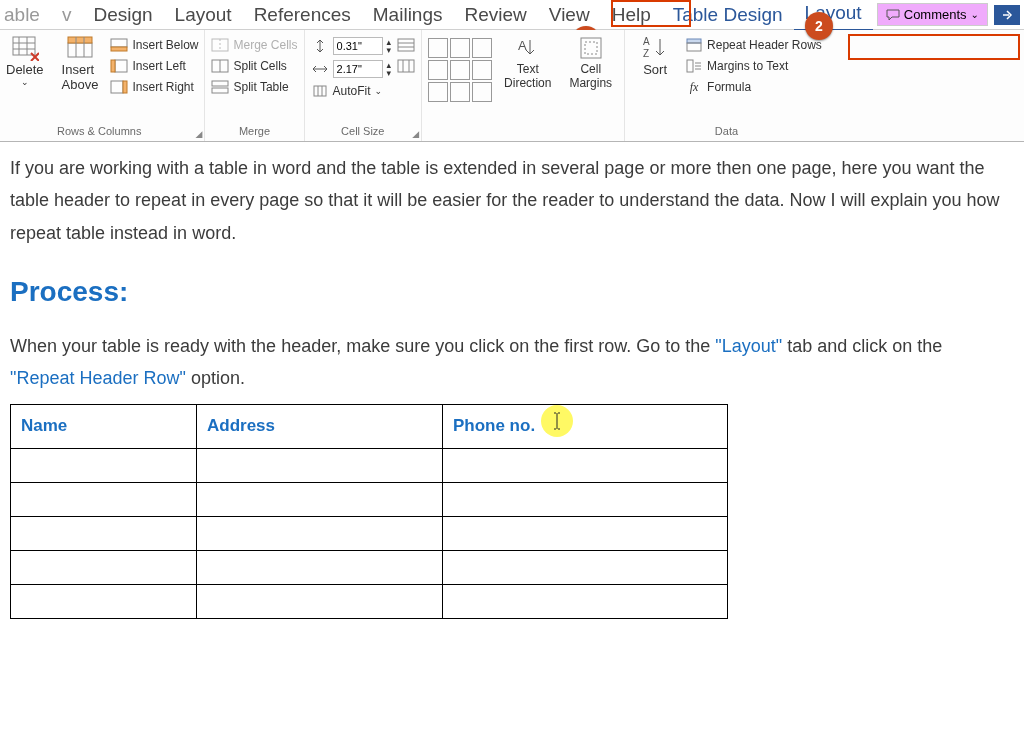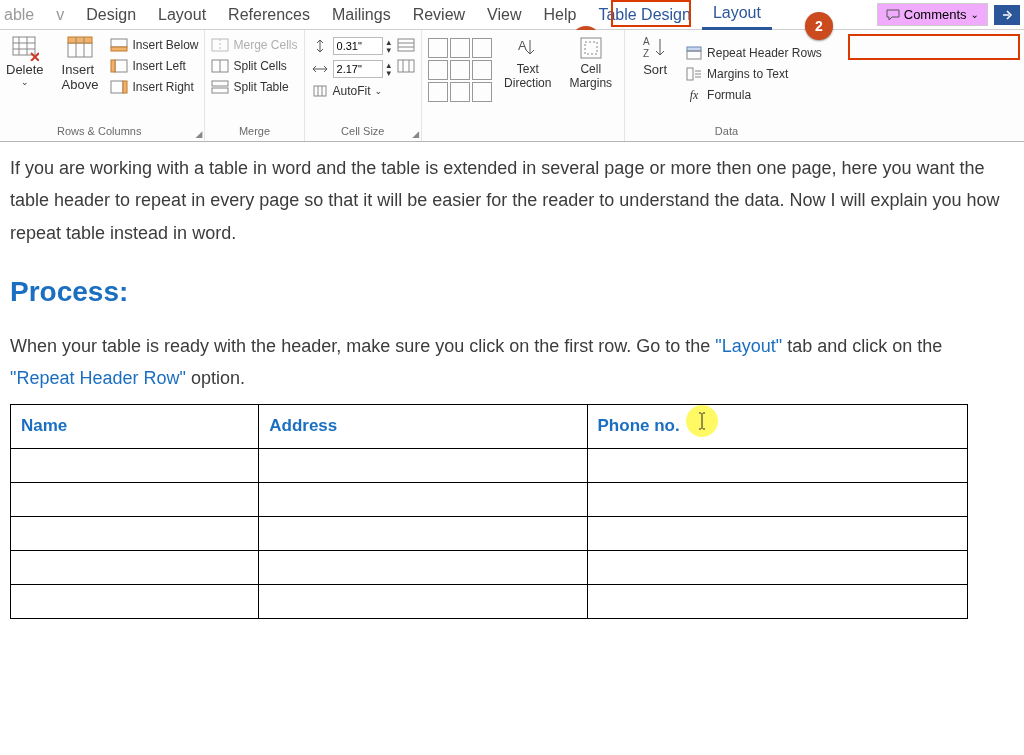--- a/index.html
+++ b/index.html
@@ -16,21 +16,21 @@
     align-items: center;
     border-bottom: 1px solid #d0d0d0;
     height: 30px;
     padding: 0 4px;
     position: relative;
   }
   .menu-item {
     padding: 5px 11px;
     cursor: pointer;
     color: #4a4a4a;
-    font-size: 16px;
+    font-size: 19px;
   }
   .menu-item.blue { color: #2b579a; }
   .menu-item.active {
     color: #2b579a;
     border-bottom: 3px solid #2b579a;
     font-weight: 400;
   }
   .callout-box {
     position: absolute;
     border: 2px solid #d93a00;
@@ -151,21 +151,21 @@
   .doc h2 {
     color:#1b6fc1;
     font-size:28px;
     font-weight:bold;
     margin:18px 0 12px 0;
   }
   .doc a { color:#1b6fc1; text-decoration:none; }
   .wtable {
     border-collapse:collapse;
     margin-top:10px;
-    width:958px;
+    width:718px;
   }
   .wtable td, .wtable th {
     border:1.5px solid #000;
     padding:6px 10px;
     font-size:17px;
     height:34px;
     text-align:left;
     vertical-align:middle;
   }
   .wtable th { color:#1b6fc1; font-weight:bold; background:#fff; }
@@ -411,21 +411,21 @@
       <div class="bigbtn">
         <div class="icon-box">
             <svg width="26" height="26">
               <text x="1" y="10" font-size="10" fill="#555">A</text>
               <text x="1" y="22" font-size="10" fill="#555">Z</text>
               <path d="M18 4v16l4-4M18 20l-4-4" fill="none" stroke="#555"></path>
             </svg>
           </div>
         <span>Sort</span>
       </div>
-      <div class="sp-stack" style="margin-top:12px;">
+      <div class="sp-stack" style="margin-top:4px;">
         <div class="smallrow">
           <span class="icon-sm">
               <svg width="16" height="14">
                 <rect x="1" y="1" width="14" height="4" fill="#c9d8ee" stroke="#6a88b8"></rect>
                 <rect x="1" y="5" width="14" height="8" fill="none" stroke="#888"></rect>
               </svg>
             </span>
           <span>Repeat Header Rows</span>
         </div>
         <div class="smallrow">

